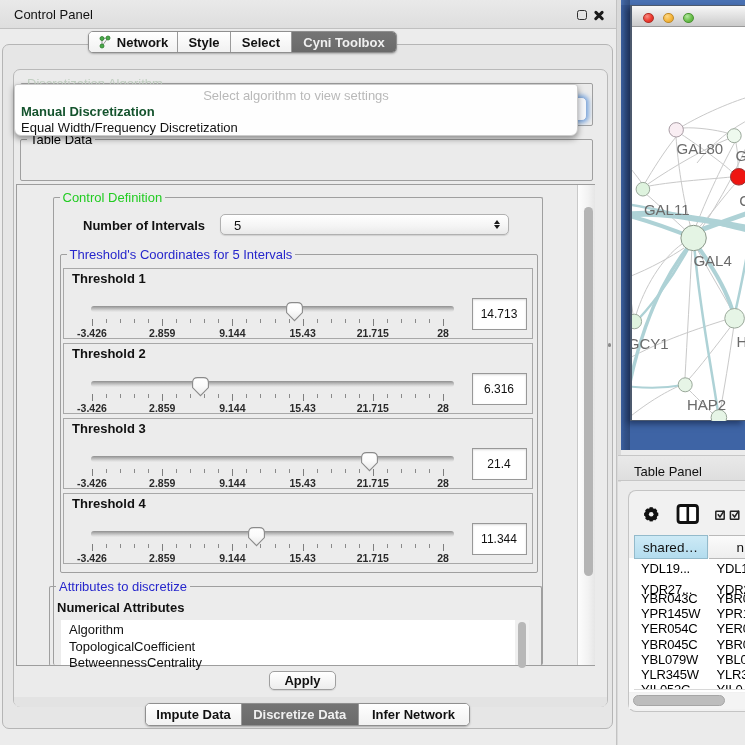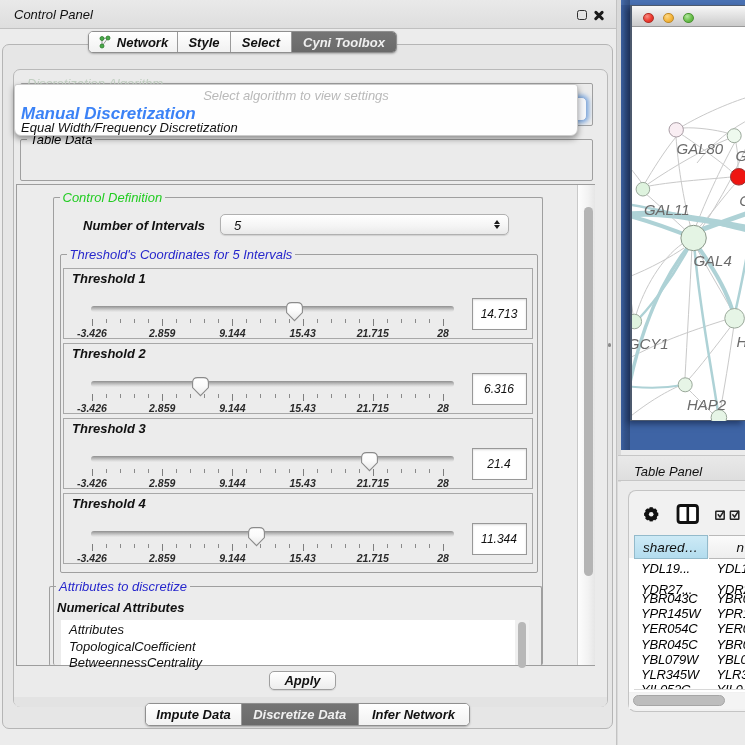--- a/index.html
+++ b/index.html
@@ -1,18 +1,18 @@
 <!DOCTYPE html>
 <html><head>
 <meta charset="utf-8">
 <style>
 * { margin:0; padding:0; box-sizing:border-box; }
 html,body { width:745px; height:745px; overflow:hidden; background:#ececec;
   font-family:"Liberation Sans", sans-serif; -webkit-font-smoothing:antialiased; }
-#stage { position:absolute; left:0; top:0; width:745px; height:745px;font-style:italic; }
+#stage { position:absolute; left:0; top:0; width:745px; height:745px; }
 .abs { position:absolute; }
 
 
 #titlebar { position:absolute; left:0; top:0; width:618px; height:29px;
   background:linear-gradient(#e9e9e9,#dedede); border-bottom:1px solid #c0c0c0; }
 #titlebar .t { position:absolute; left:14px; top:7px; font-size:13px; color:#111; }
 #maxbtn { position:absolute; left:577px; top:10px; width:10px; height:10px;
   border:1.6px solid #2e2e2e; border-radius:2.5px; }
 #closex { position:absolute; left:593px; top:10px; width:11px; height:11px; }
 #closex i, #closex b { position:absolute; left:-0.5px; top:4px; width:12px; height:3.2px;
@@ -91,21 +91,21 @@
   border:1px solid #9f9f9f; border-radius:5px; background:linear-gradient(#ffffff,#ededed);
   font-size:13px; font-weight:bold; color:#111; text-align:center; line-height:17px;
   box-shadow:0 1px 1px rgba(0,0,0,0.1); }
 
 
 #popup { position:absolute; left:14px; top:84px; width:564px; height:52px; background:#fefefe;
   border:1px solid #cccccc; border-radius:3px 3px 7px 7px;
   box-shadow:0 3px 6px rgba(0,0,0,0.4); }
 #popup .hint { position:absolute; left:0; top:3px; width:100%; text-align:center;
   font-size:13px; color:#b9b9b9; }
-#popup .it1 { position:absolute; left:6px; top:19px; font-size:17px; font-weight:bold; color:#3b82f6; }
+#popup .it1 { position:absolute; left:6px; top:19px; font-size:13px; font-weight:bold; color:#14532d; }
 #popup .it2 { position:absolute; left:6px; top:35px; font-size:13px; color:#111; }
 #dafaint { position:absolute; left:27px; top:76px; font-size:13px; color:#c2cfc2; }
 #focuscombo { position:absolute; left:560px; top:97px; width:27px; height:24px; border-radius:5px;
   background:#f4f6fa; border:1px solid #8fb0dc; box-shadow:0 0 4px 2px rgba(95,150,220,0.75); }
 
 
 #blue { position:absolute; left:621px; top:0; width:124px; height:450px; background:#3e64a5; }
 #blue .top { position:absolute; left:0; top:0; width:100%; height:5px; background:#4a72b4; }
 #blue .lsh { position:absolute; left:0; top:0; width:9px; height:100%;
   background:linear-gradient(to right, rgba(25,40,70,0.05) 0, rgba(25,40,70,0.3) 45%, rgba(25,40,70,0.45) 100%); }
@@ -401,21 +401,21 @@
 <path d="M 0.6,10.6 L 0.6,5.6 Q 0.6,0.6 5.6,0.6 L 11.4,0.6 Q 16.4,0.6 16.4,5.6 L 16.4,10.6 L 8.5,18.6 Z" fill="url(#tg493)" stroke="#8a8a8a" stroke-width="1.1"></path>
       </svg>
 <div class="valbox">11.344</div>
 </div>
 
   <div class="group" style="left:49px;top:586px;width:493px;height:80px;border-bottom:none;">
     <span class="gt" style="color:#2626cc;">Attributes to discretize</span>
   </div>
   <div class="abs" style="left:57px;top:600px;font-size:13px;font-weight:bold;color:#111;">Numerical Attributes</div>
   <div id="attrlist">
-    <div style="top:2px;">Attributes</div>
+    <div style="top:2px;">Algorithm</div>
     <div style="top:18.5px;">TopologicalCoefficient</div>
     <div style="top:35px;">BetweennessCentrality</div>
   </div>
   <div id="alsb">
       <div class="th"></div>
     </div>
 
   <div id="vsb">
       <div class="th"></div>
     </div>

